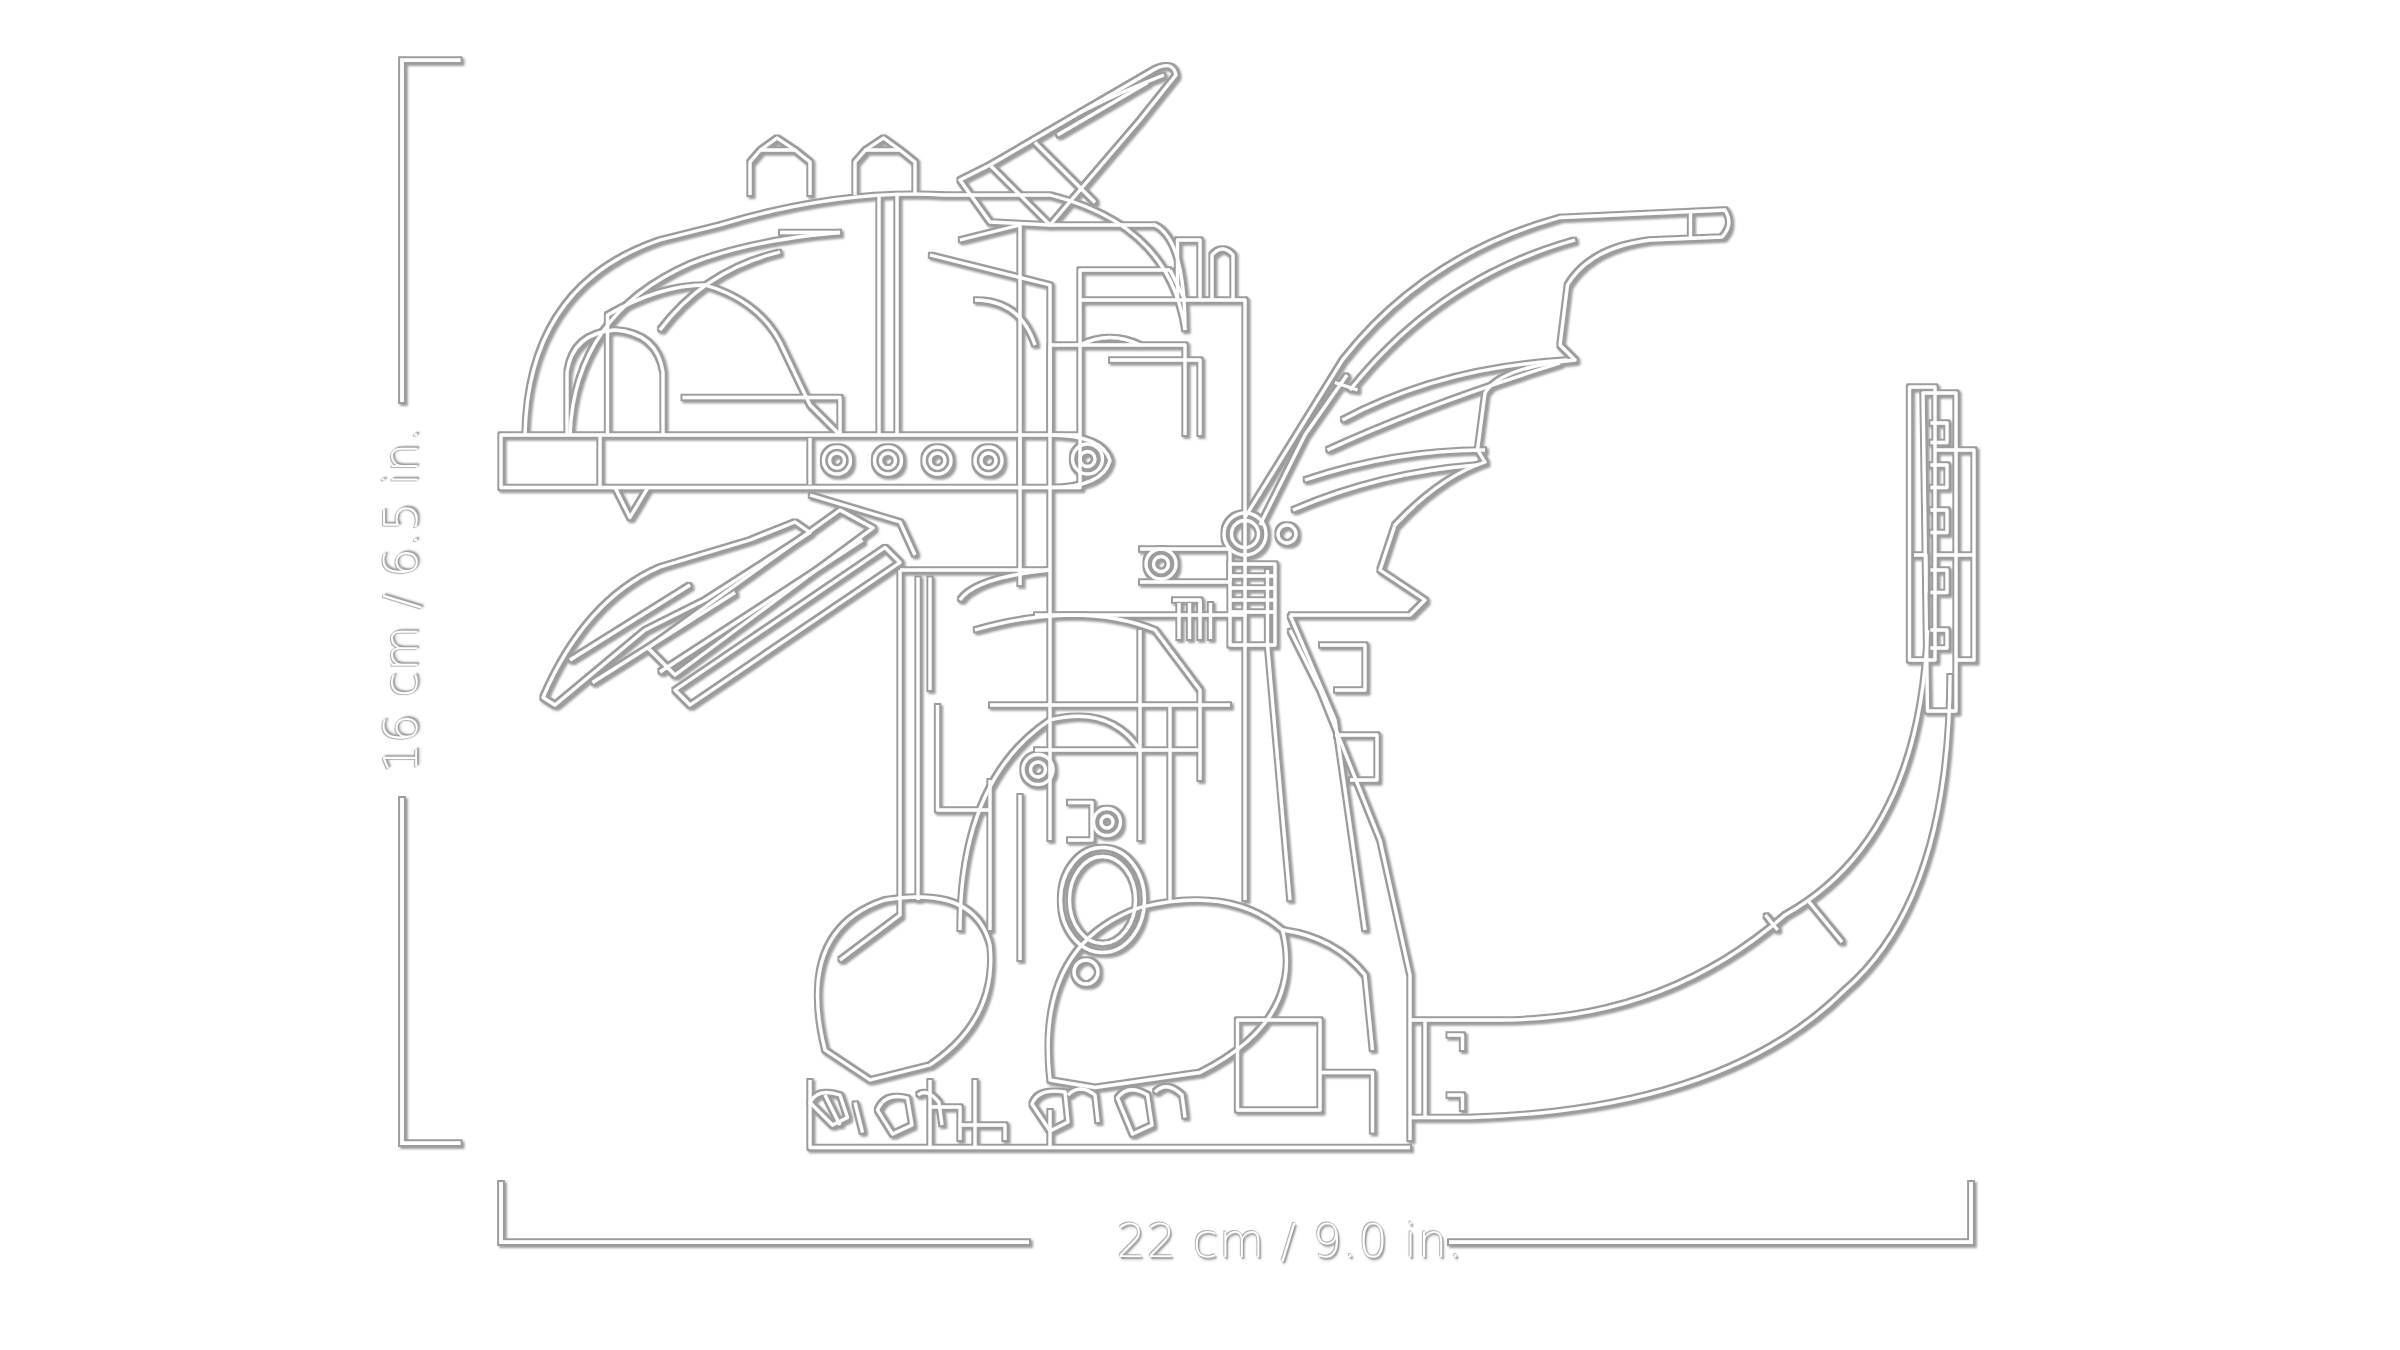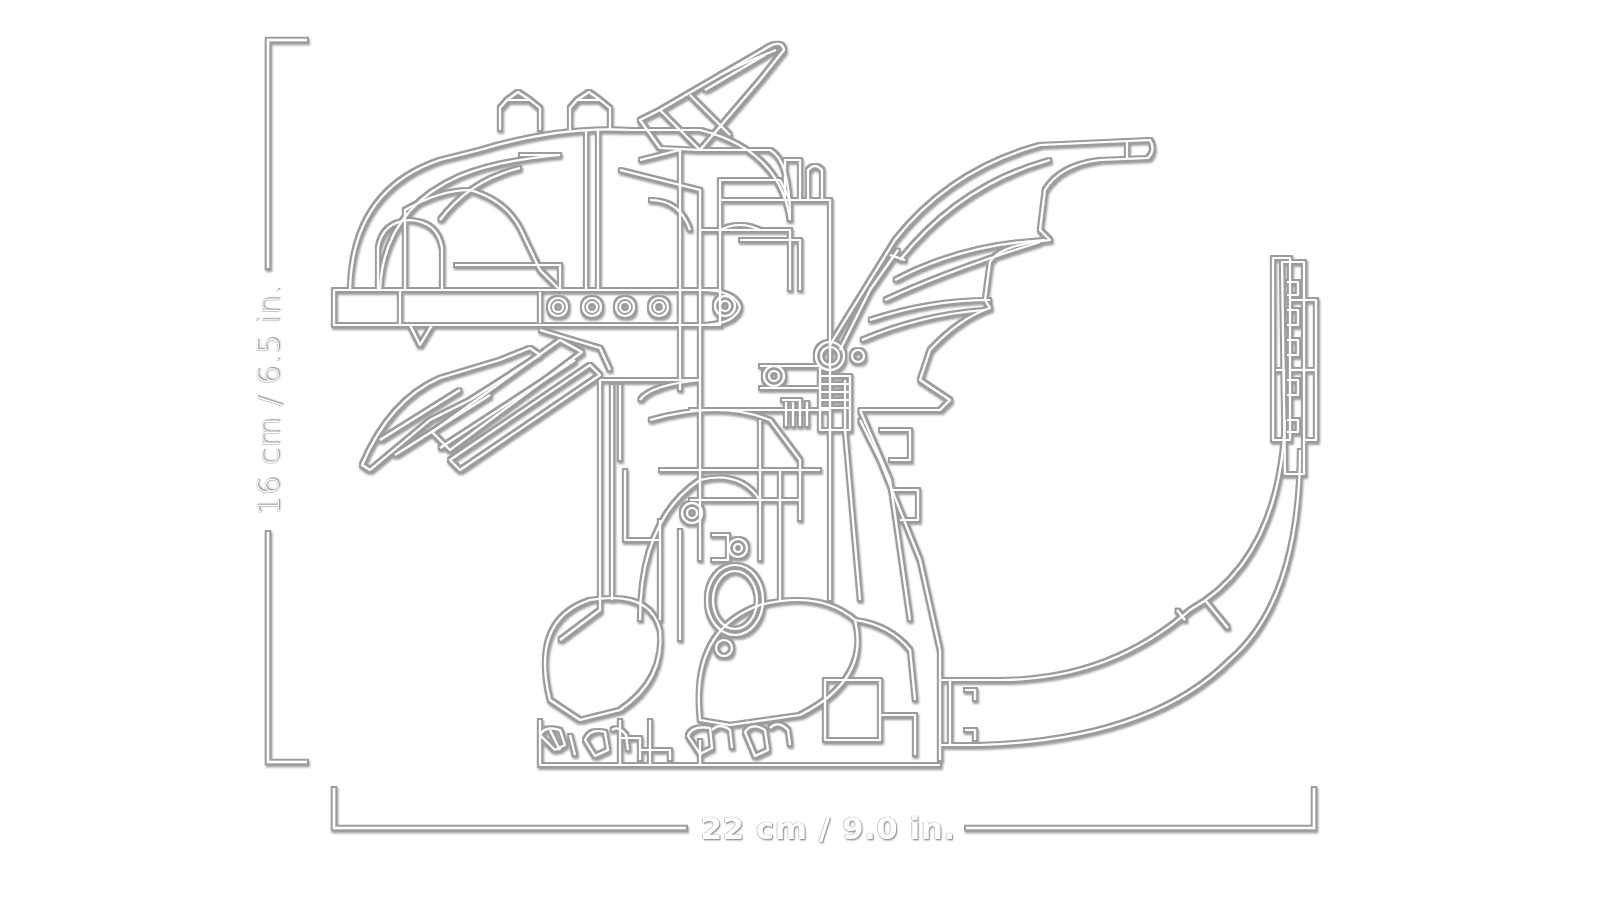--- a/index.html
+++ b/index.html
@@ -10,23 +10,22 @@
     position: absolute; color: #ffffff; font-size: 31px; letter-spacing: 0.5px;
     font-family: "DejaVu Sans", sans-serif; font-weight: 300;
     text-shadow: 0 0 1px #8a8a8a, 1px 1px 1px #9a9a9a, -0.5px -0.5px 0.5px #b0b0b0, 1px 2px 2px rgba(0,0,0,0.18);
     white-space: nowrap;
   }
   #height-label {
     left: 268px; top: 400px;
     transform: translate(-50%, -50%) rotate(-90deg);
   }
   #width-label {
-    left: 828px; top: 828px;
+    left: 860px; top: 828px;
     transform: translate(-50%, -50%);
-    font-weight: bold;
   }
 </style>
 </head>
 <body>
 
 <svg id="stage" viewBox="0 0 1600 900" xmlns="http://www.w3.org/2000/svg">
   <defs>
     <filter id="emb" x="-5%" y="-5%" width="110%" height="110%">
       <feMorphology in="SourceAlpha" operator="dilate" radius="1.6" result="thick"></feMorphology>
       <feFlood flood-color="#9c9c9c" result="c"></feFlood>

